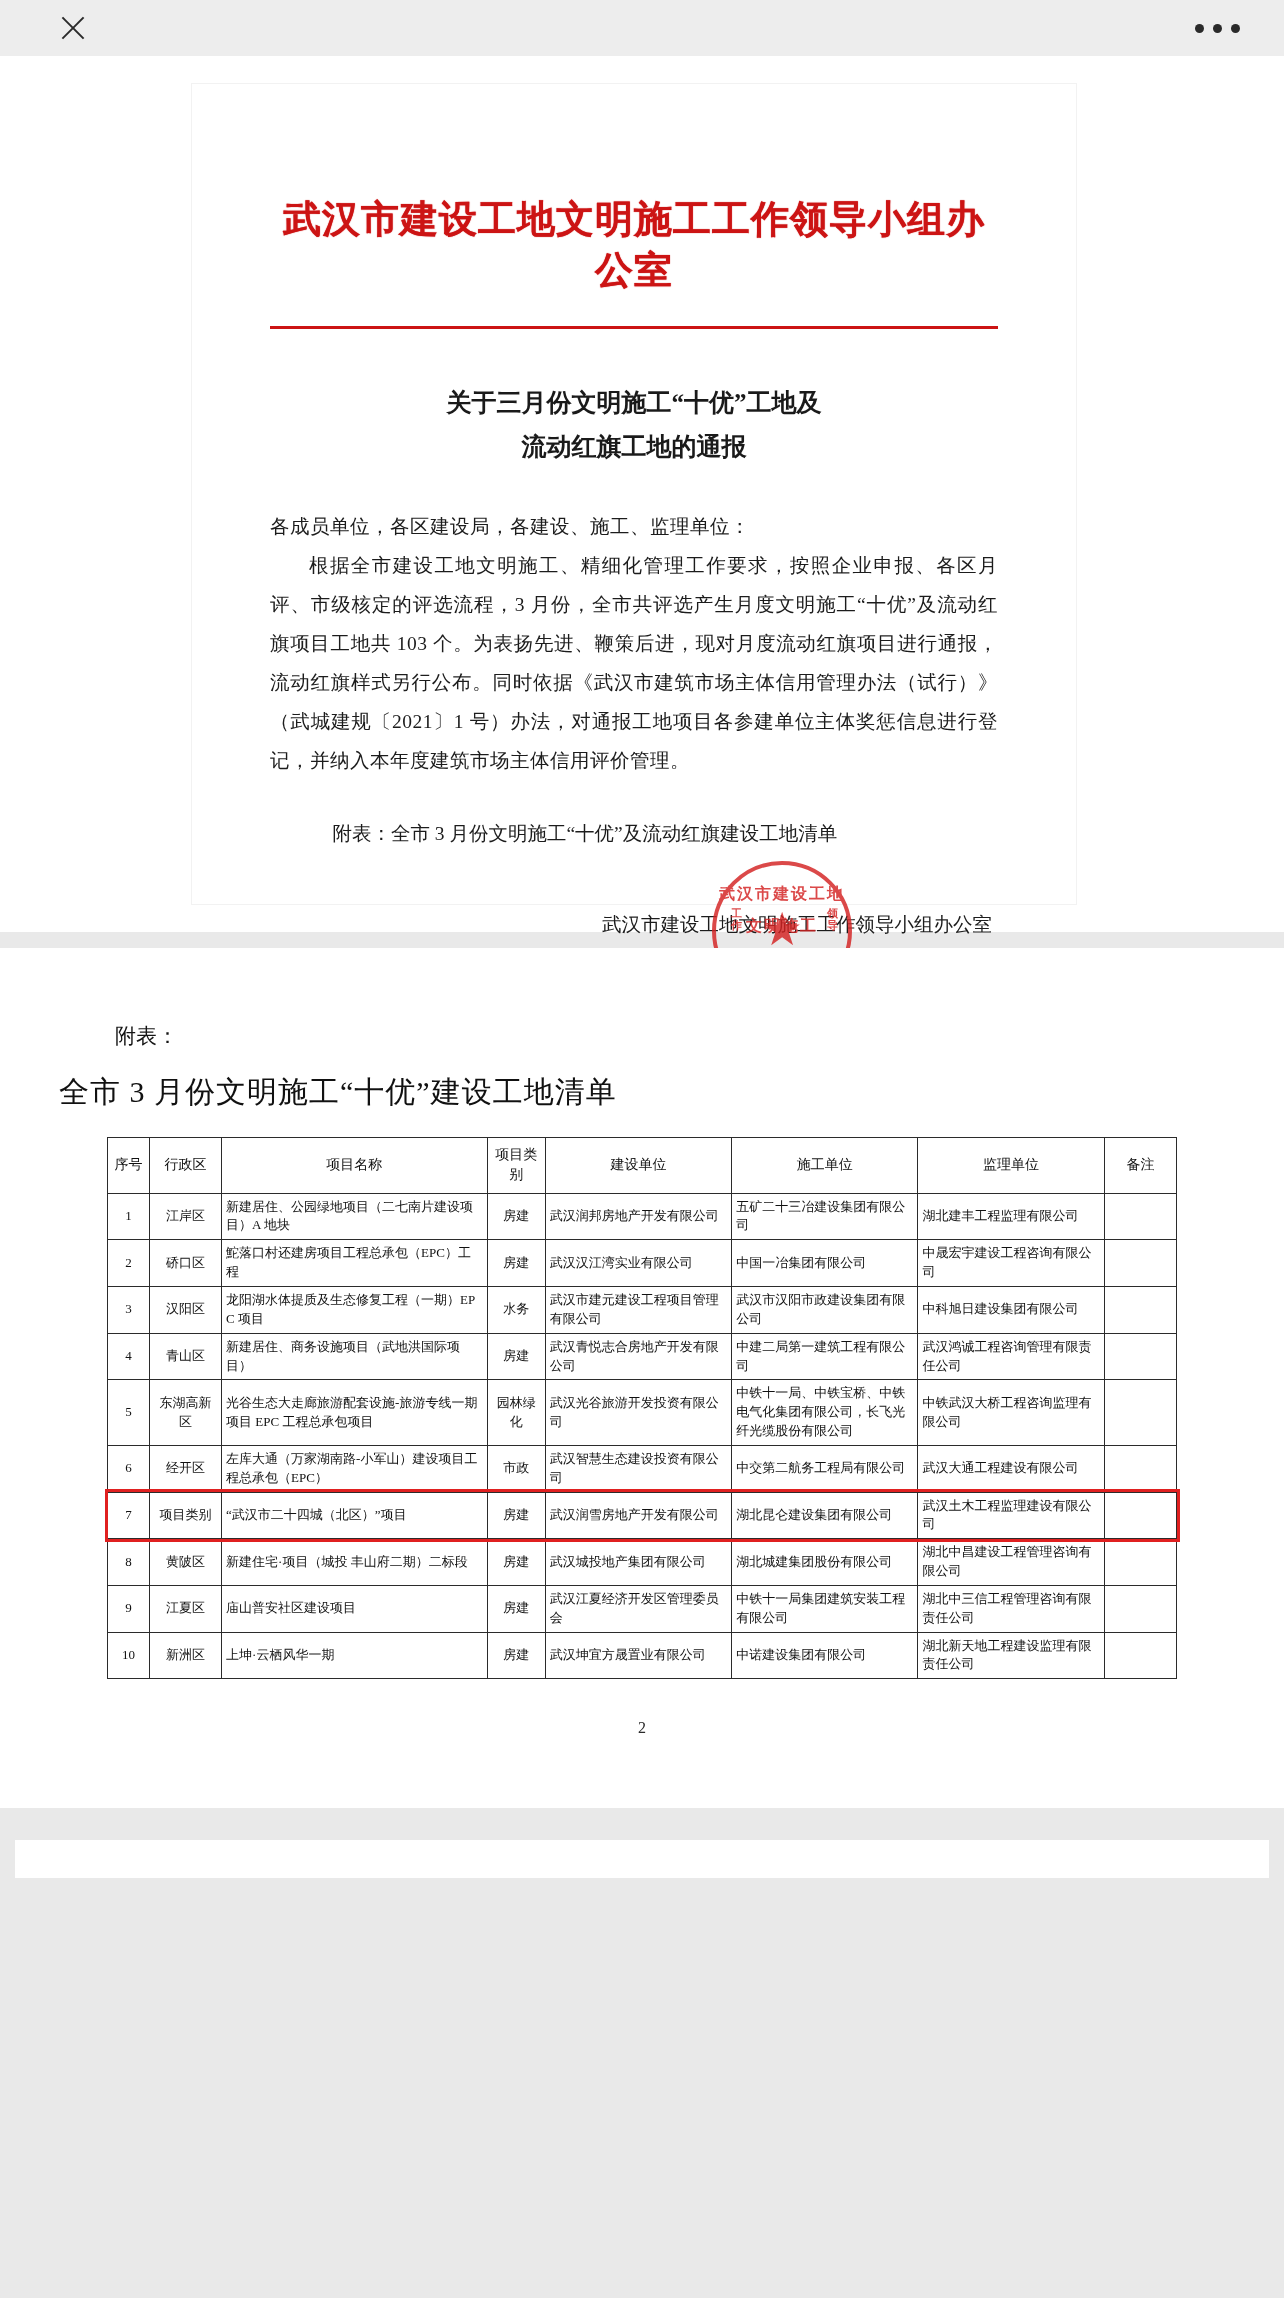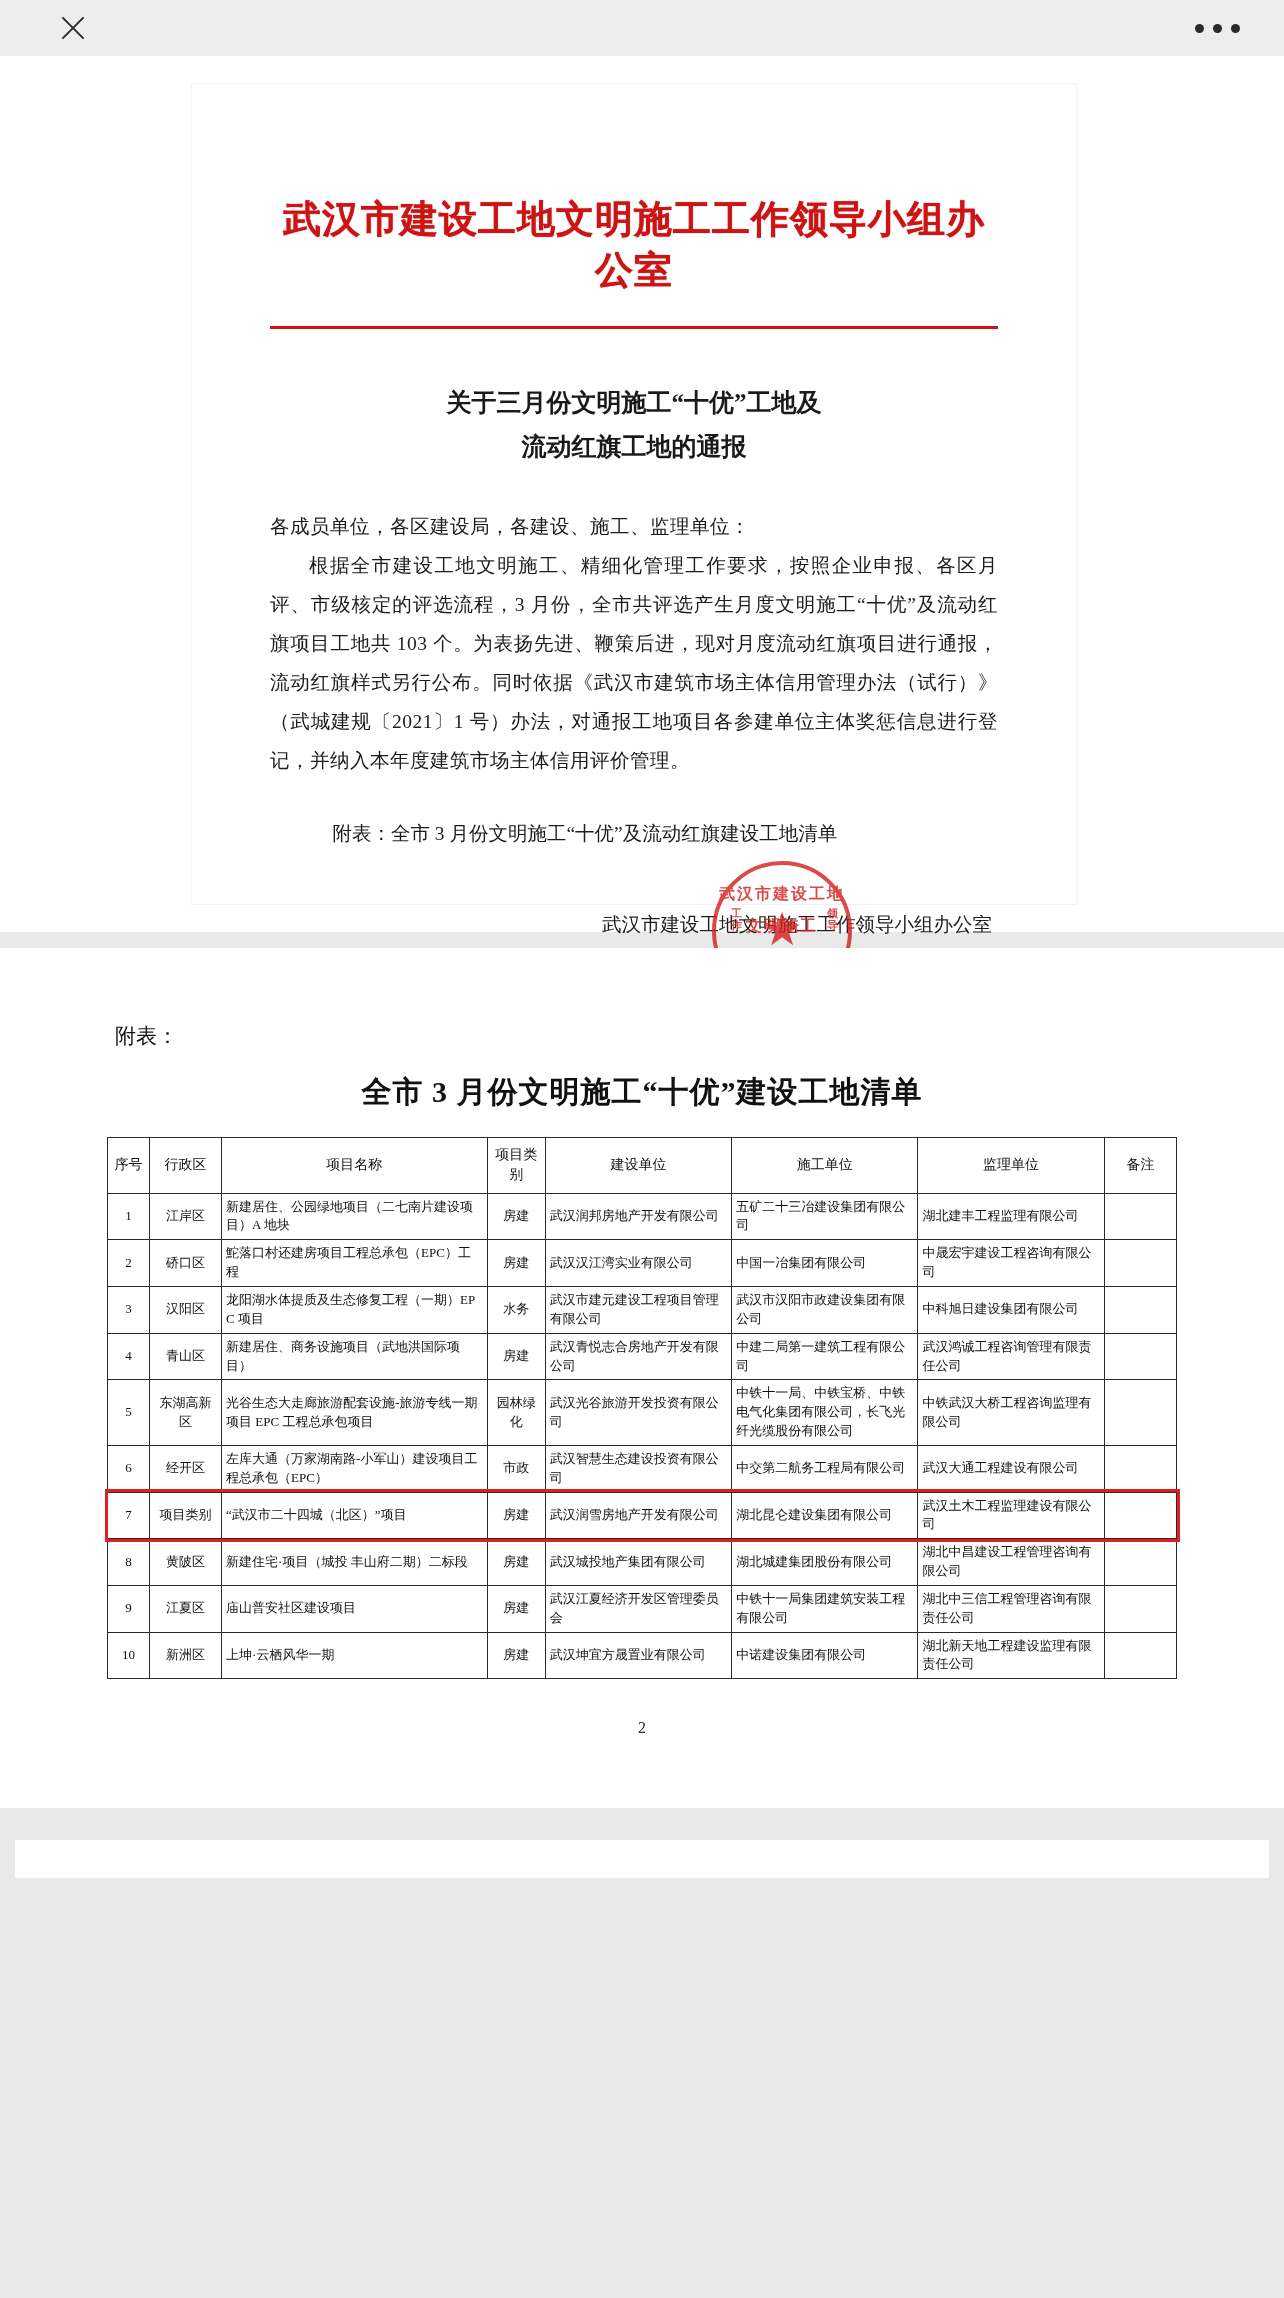--- a/index.html
+++ b/index.html
@@ -179,23 +179,23 @@
     background: #fff;
     padding: 74px 44px 26px 44px;
   }
   .attach-label {
     font-size: 21px;
     color: #141414;
     margin: 0 0 22px 56px;
     font-weight: normal;
   }
   .table-title {
-    text-align: center;
+    text-align: left;
     font-size: 30px;
-    font-weight: bold;
+    font-weight: normal;
     color: #111;
     margin: 0 0 24px 0;
     letter-spacing: 1px;
   }
   table.list {
     border-collapse: collapse;
     width: 1070px;
     margin: 16px auto;
     table-layout: fixed;
   }

